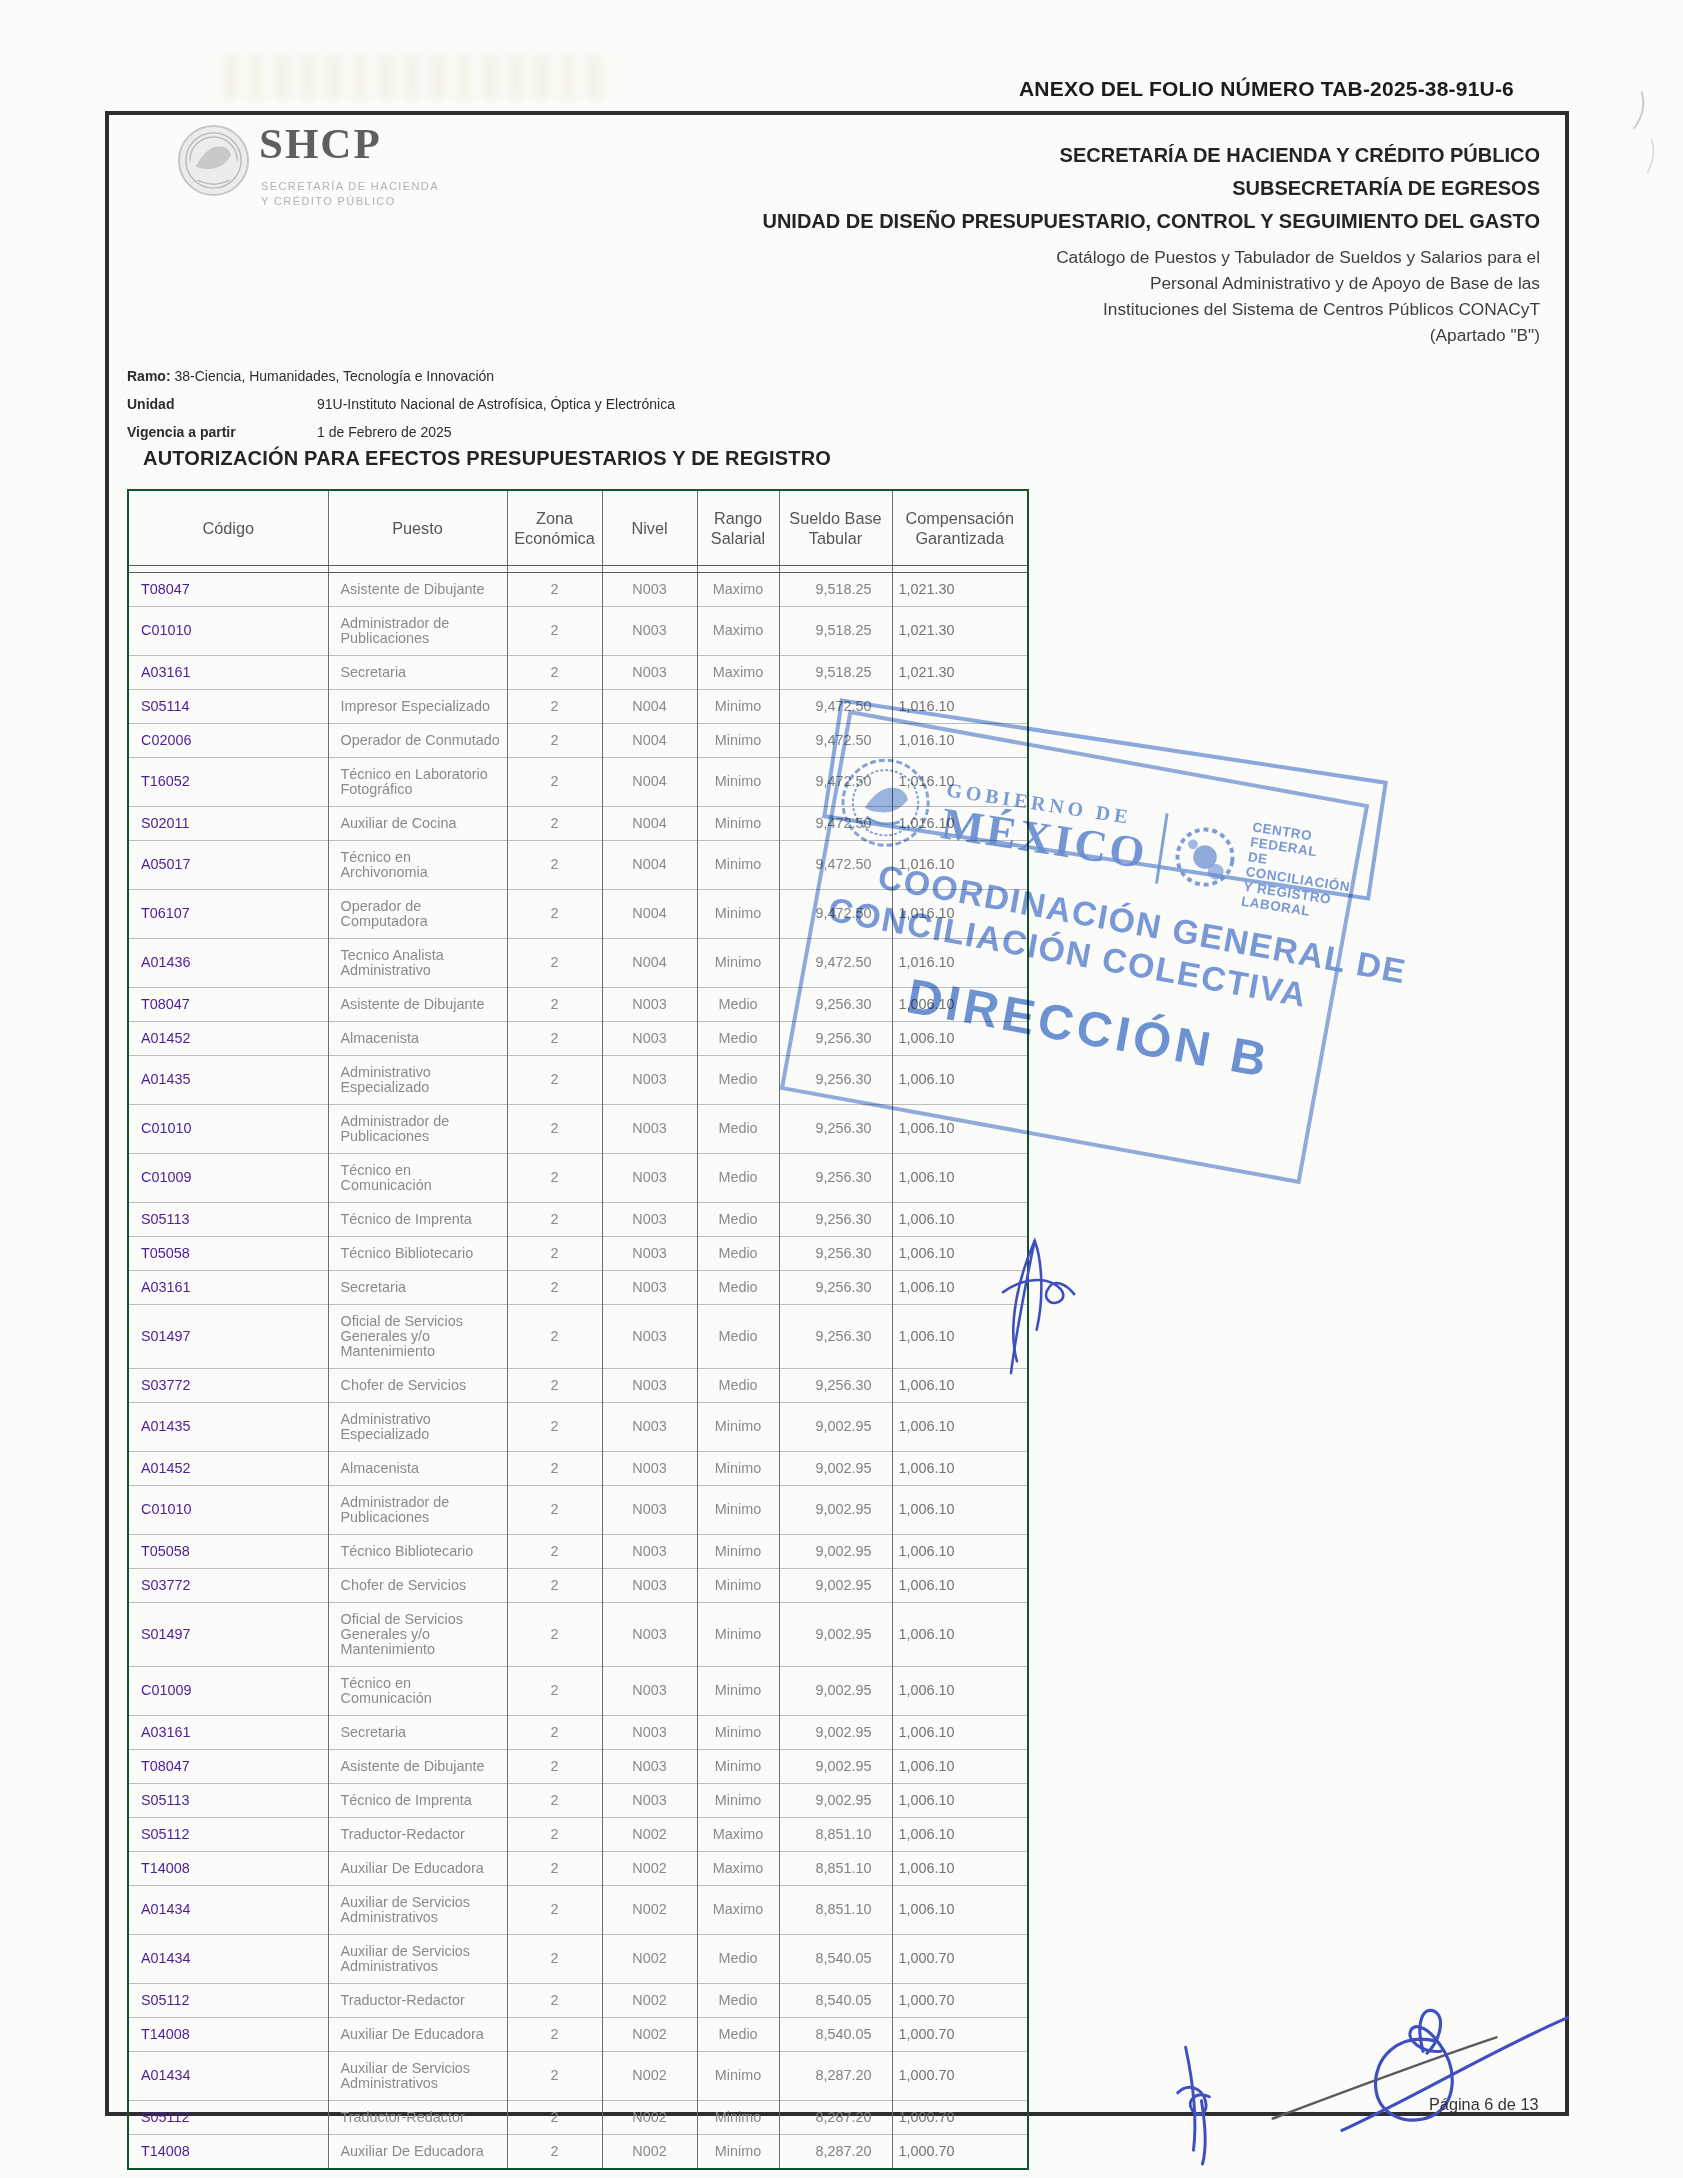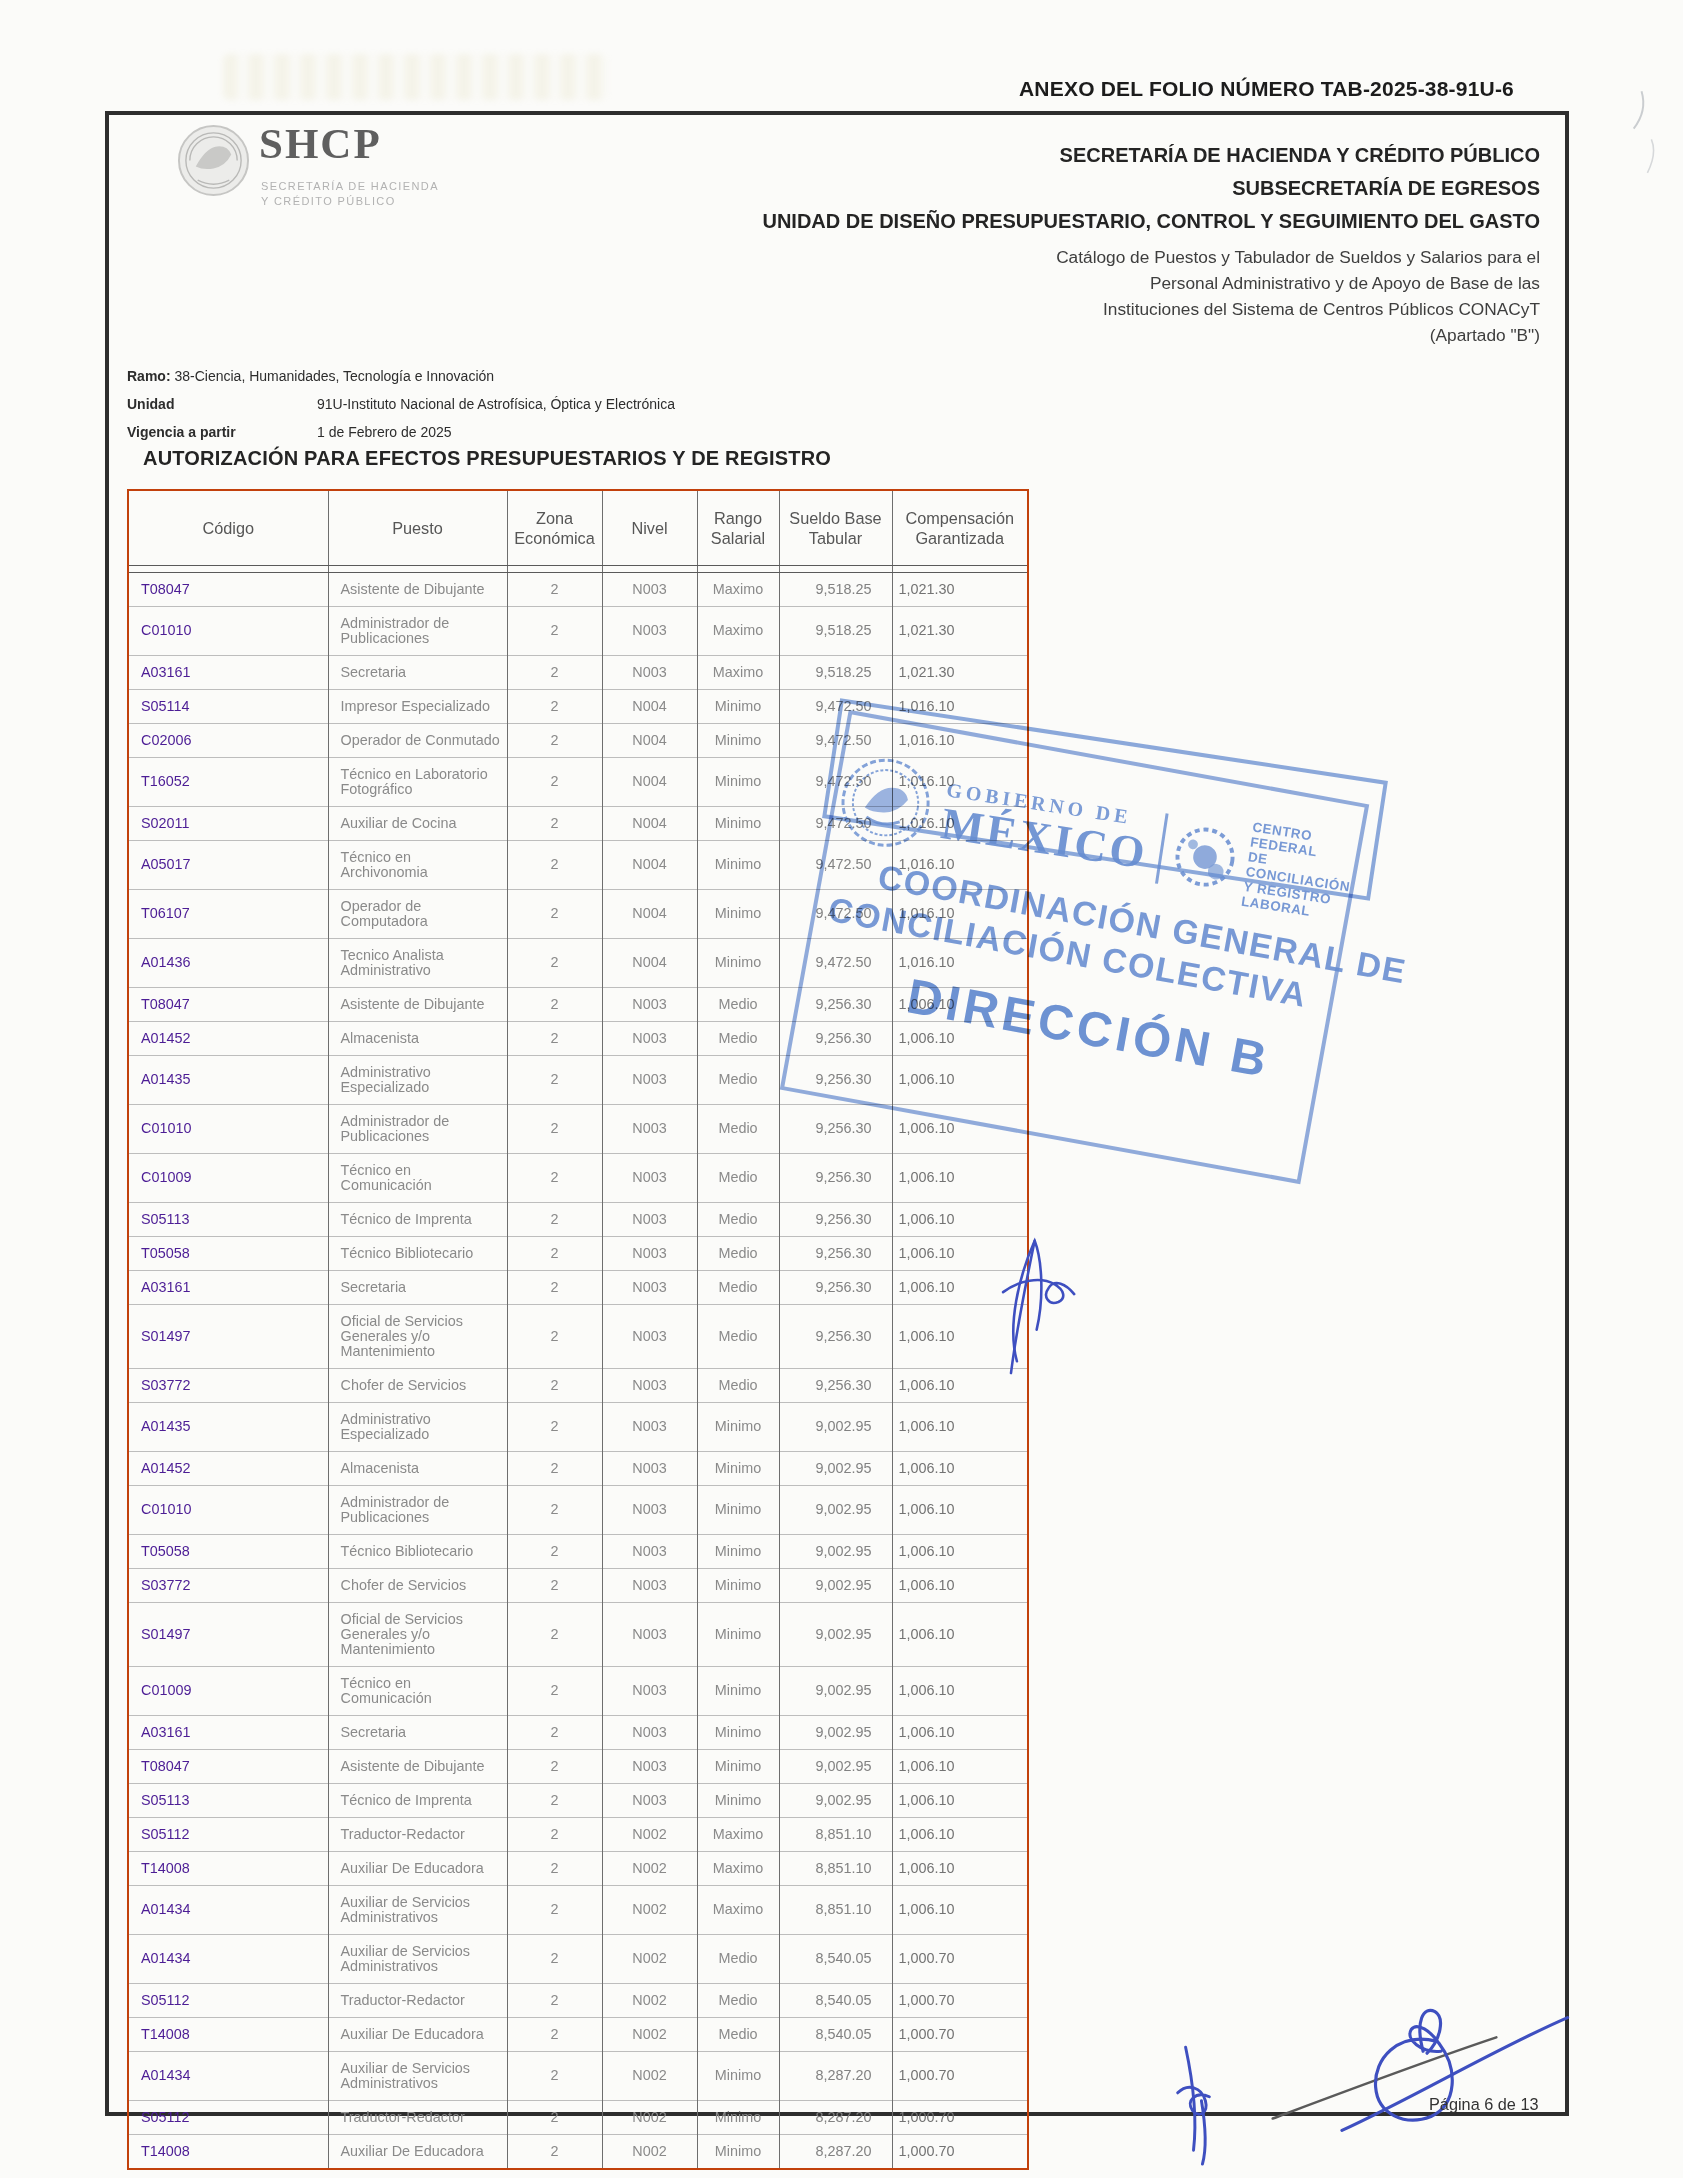--- a/index.html
+++ b/index.html
@@ -60,21 +60,21 @@
   .meta .val{position:absolute;left:190px;top:0;font-weight:normal;}
   .meta .inlineval{font-weight:normal;}
   .autoriz{left:127px;top:447px;font-size:20px;font-weight:bold;color:#242424;letter-spacing:0.2px;margin-left:16px;}
 
   
   .tablewrap{left:127px;top:489px;}
   table{border-collapse:collapse;table-layout:fixed;width:900px;background:transparent;}
   col.c0{width:200px}col.c1{width:179px}col.c2{width:95px}col.c3{width:95px}
   col.c4{width:82px}col.c5{width:113px}col.c6{width:136px}
   th,td{border-left:1.5px solid #6e6e6e;border-right:1.5px solid #6e6e6e;box-sizing:border-box;}
-  table{border:2px solid #c2410c;}
+  table{border:2px solid #14532d;}
   thead th{
     height:75px;font-size:16.3px;font-weight:normal;color:#565656;
     text-align:center;vertical-align:middle;white-space:pre-line;line-height:20px;
     border-bottom:1.5px solid #5a5a5a;
   }
   tr.spacer td{height:7px;border-bottom:1.5px solid #5a5a5a;padding:0;}
   tbody td{
     font-size:14.4px;color:#8a8a8a;line-height:15px;
     padding:9px 6px;vertical-align:middle;
     border-top:1px solid #bdbdbd;

